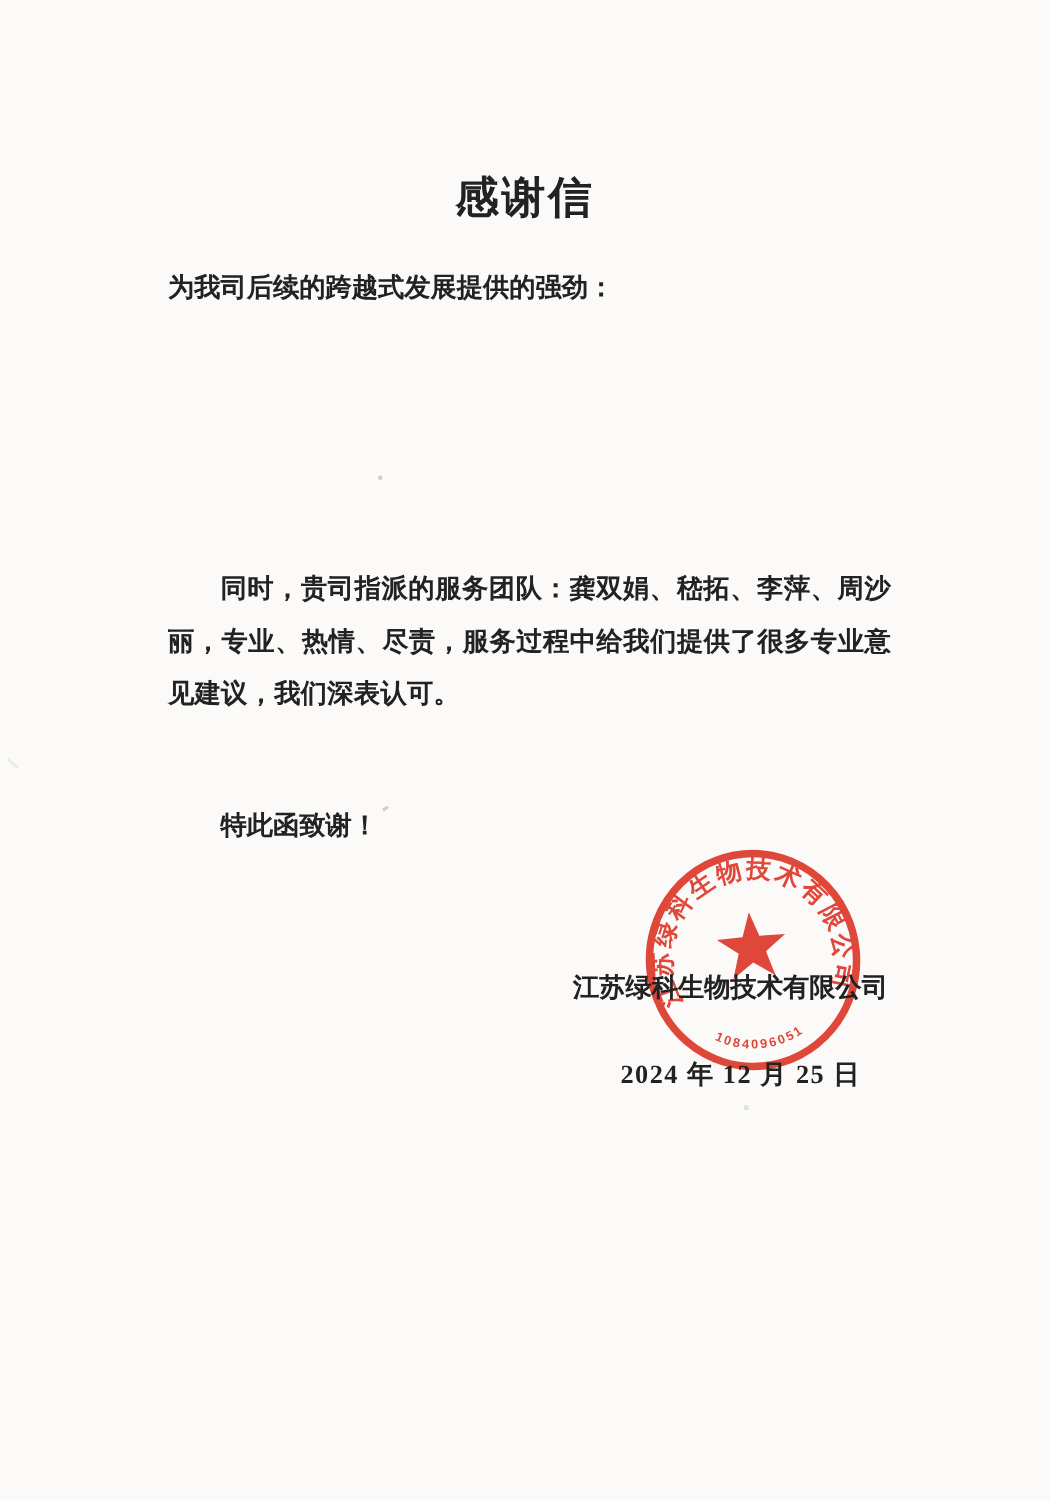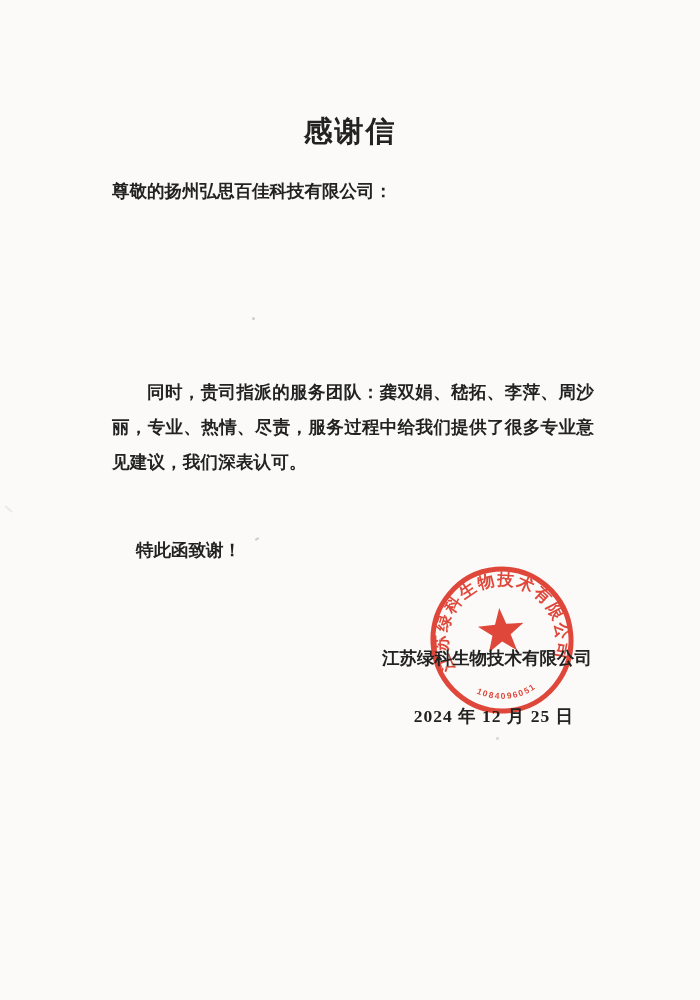--- a/index.html
+++ b/index.html
@@ -31,21 +31,21 @@
     font-size: 17.5px; font-weight: 600;
   }
   .body-para {
     position: absolute; left: 112px; width: 482px; margin: 0;
     font-size: 17.5px; line-height: 35px; font-weight: 600;
     text-align: justify; text-indent: 2em; letter-spacing: 0.2px;
   }
   .para-1 { top: 216px; }
   .para-2 { top: 375px; }
   .closing {
-    position: absolute; top: 538px; left: 136px; margin: 0;
+    position: absolute; top: 538px; left: 147px; margin: 0;
     font-size: 17.5px; font-weight: 600;
   }
   .sig-company {
     position: absolute; top: 646px; right: 108px; margin: 0;
     font-size: 17.5px; font-weight: 600; white-space: nowrap; z-index: 3;
   }
   .sig-date {
     position: absolute; top: 688px; right: 110px; margin: 16px;
     font-size: 17.5px; font-weight: 600; white-space: nowrap;
     letter-spacing: 1px; z-index: 3;
@@ -71,21 +71,21 @@
   .speck-4 { left: 496px; top: 737px; width: 3px; height: 3px; opacity: 0.35; }
   .speck-5 { left: 4px; top: 508px; width: 9px; height: 2px; opacity: 0.2; transform: rotate(40deg); }
 </style>
 </head>
 <body>
 
 <div class="page">
 
   <h1 class="letter-title">感谢信</h1>
 
-  <p class="salutation">尊敬的扬州弘思百佳科技有限公司：</p>
+  <p class="salutation">为我司后续的跨越式发展提供的强劲：</p>
 
 
   <p class="body-para para-2">同时，贵司指派的服务团队：龚双娟、嵇拓、李萍、周沙丽，专业、热情、尽责，服务过程中给我们提供了很多专业意见建议，我们深表认可。</p>
 
   <p class="closing">特此函致谢！</p>
 
   <div class="stamp">
     <svg width="150" height="150" viewBox="0 0 150 150">
       <defs>
         <path id="sealTopArc" d="M 24.16 99.24 A 55 55 0 1 1 123.84 99.24"></path>

